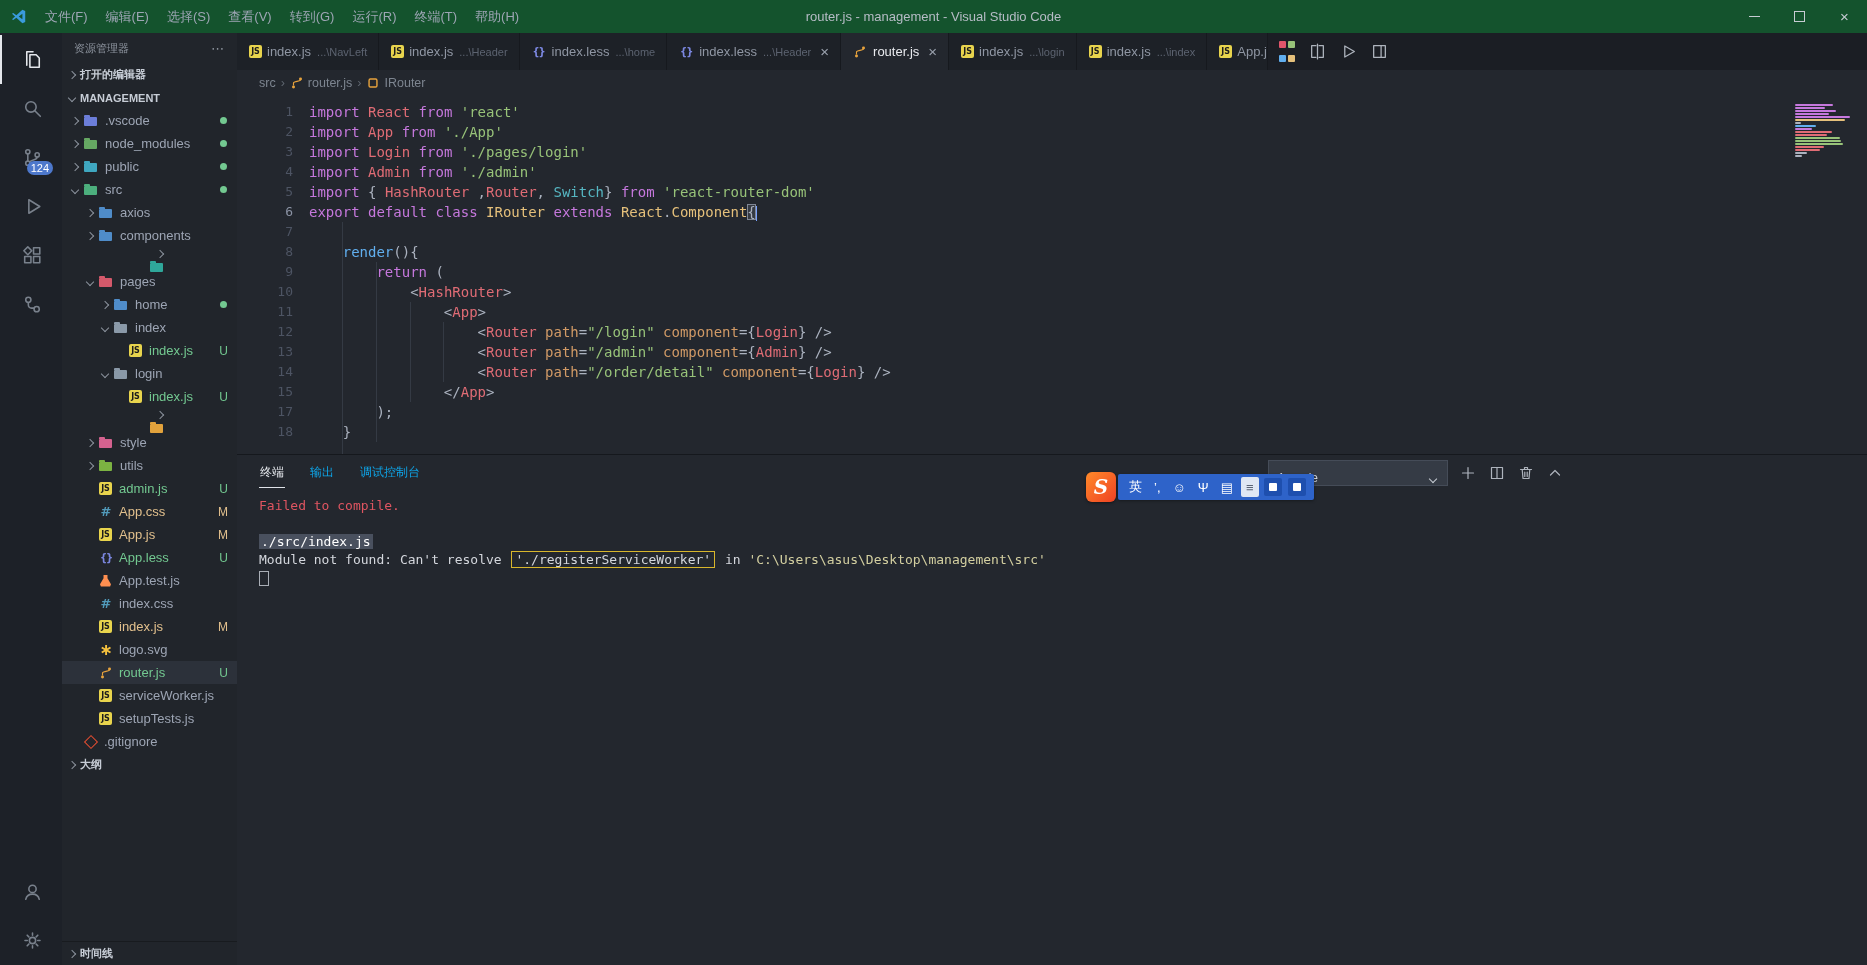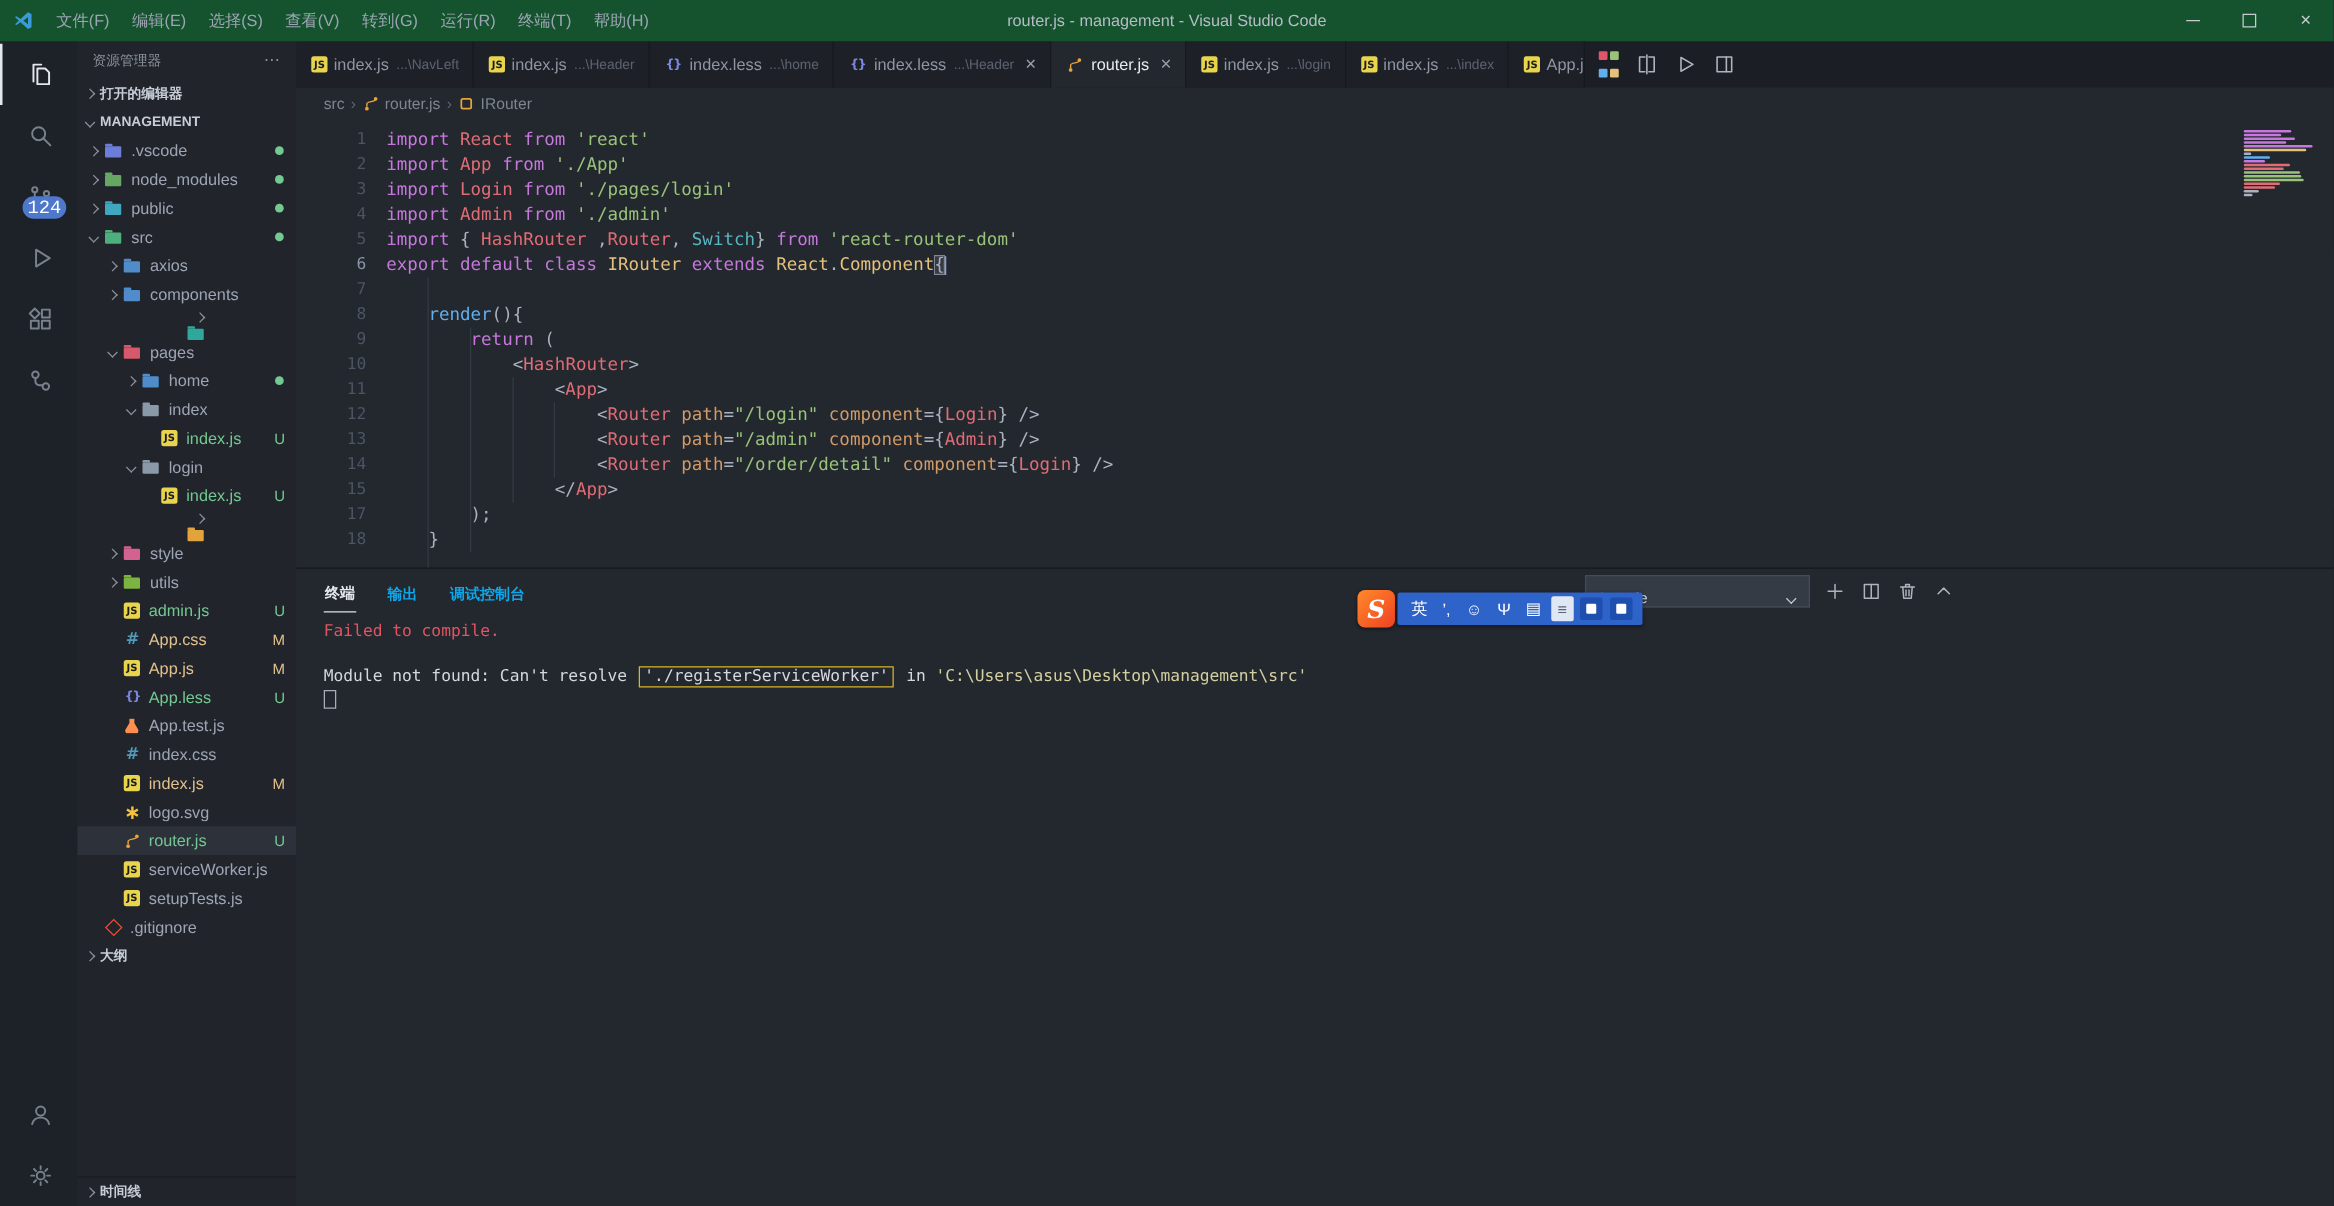--- a/index.html
+++ b/index.html
@@ -18,21 +18,21 @@
   .max-glyph{display:inline-block;width:9px;height:9px;border:1.2px solid currentColor;}
 
   
   .main{flex:1;display:flex;min-height:0;}
 
   
   .activitybar{width:62px;flex:none;background:#1d2128;display:flex;flex-direction:column;padding-top:2px;}
   .ab-item{height:49px;display:flex;align-items:center;justify-content:center;color:#79818c;position:relative;border-left:2px solid transparent;cursor:pointer;}
   .ab-item.active{color:#e4e7ec;border-left-color:#e4e7ec;}
   .ab-item svg{width:25px;height:25px;}
-  .ab-badge{position:absolute;right:9px;bottom:7px;background:#4d78cc;color:#fff;font-size:15px;border-radius:9px;padding:1.5px 4px;line-height:1;font-family:Liberation Mono, monospace;}
+  .ab-badge{position:absolute;right:9px;bottom:7px;background:#4d78cc;color:#fff;font-size:11px;border-radius:9px;padding:1.5px 4px;line-height:1;}
   .ab-bottom{margin-top:auto;}
 
   
   .sidebar{width:175px;flex:none;background:#21252b;display:flex;flex-direction:column;font-size:13px;color:#9da5b4;min-height:0;}
   .sb-title{height:30px;flex:none;display:flex;align-items:center;padding:0 12px;font-size:11px;color:#8b929c;}
   .sb-more{margin-left:auto;letter-spacing:1px;cursor:pointer;font-size:13px;}
   .sb-row{height:23px;flex:none;display:flex;align-items:center;font-size:11px;font-weight:bold;color:#c7cdd6;padding-left:3px;cursor:pointer;}
   .tree{flex:none;}
   .tree-row{height:23px;display:flex;align-items:center;cursor:pointer;}
   .tree-row.selected{background:#2c313a;}
@@ -89,21 +89,21 @@
   .tk-s{color:#98c379;} .tk-a{color:#d19a66;} .tk-p{color:#abb2bf;} .tk-w{color:#abb2bf;} .tk-f{color:#61afef;}
   .tk-brk{color:#abb2bf;background:rgba(125,135,155,.2);box-shadow:inset 0 0 0 1px #7f8694;}
   .cursor{display:inline-block;width:1.5px;height:15px;background:#7aa2ff;vertical-align:middle;}
   .guide{position:absolute;width:1px;background:#343a44;}
   .minimap{position:absolute;top:8px;right:10px;width:62px;display:flex;flex-direction:column;gap:1px;}
   .mm-bar{height:2px;border-radius:1px;}
 
   
   .panel{height:510px;flex:none;border-top:1px solid #15181d;display:flex;flex-direction:column;background:#23272e;}
   .panel-header{height:35px;flex:none;display:flex;align-items:center;padding-left:22px;}
-  .panel-tabs{display:flex;height:100%;align-items:flex-end;font-weight:bold;}
+  .panel-tabs{display:flex;height:100%;align-items:flex-start;}
   .panel-tab{margin-right:24px;font-size:12px;color:#0ea5e9;padding:9px 1px 6px;cursor:pointer;}
   .panel-tab.active{color:#e4e7ec;border-bottom:1px solid #dfe2e8;}
   .panel-right{margin-left:auto;margin-right:300px;display:flex;align-items:center;gap:7px;}
   .term-select{width:160px;height:24px;background:#353b45;border:1px solid #454c58;color:#d3d7de;font-size:12px;display:flex;align-items:flex-end;padding:0 9px;cursor:pointer;}
   .sel-chev{margin-left:auto;width:9px;height:9px;position:relative;}
   .sel-chev::before{content:"";position:absolute;left:1px;top:0;width:5px;height:5px;border-right:1.2px solid #c7ccd4;border-bottom:1.2px solid #c7ccd4;transform:rotate(45deg);}
   .panel-actions{display:flex;align-items:center;gap:4px;}
   .pa-btn{width:25px;height:25px;display:flex;align-items:center;justify-content:center;color:#aeb4bd;cursor:pointer;}
   .pa-btn svg{width:16px;height:16px;}
 
@@ -644,20 +644,21 @@
                   <svg viewBox="0 0 16 16" fill="none" stroke="currentColor" stroke-width="1.2" stroke-linecap="round" stroke-linejoin="round">
                     <path d="M3.5 10l4.5-4.5L12.5 10"></path>
                   </svg>
                 </div>
               </div>
           </div>
         </div>
         <div class="terminal">
             <div class="term-line"><span class="t-error">Failed to compile.</span></div>
             <div class="term-line"></div>
+            <div class="term-line"><span class="t-highlight">./src/index.js</span></div>
             <div class="term-line"><span class="t-plain">Module not found: Can't resolve </span><span class="t-boxed">'./registerServiceWorker'</span><span class="t-plain"> in </span><span class="t-path">'C:\Users\asus\Desktop\management\src'</span></div>
             <div class="term-line"><span class="t-missing"></span></div>
           </div>
       </div>
     </div>
   </div>
 </div>
 
 <div class="ime-bar">
   <span class="ime-logo">S</span>

